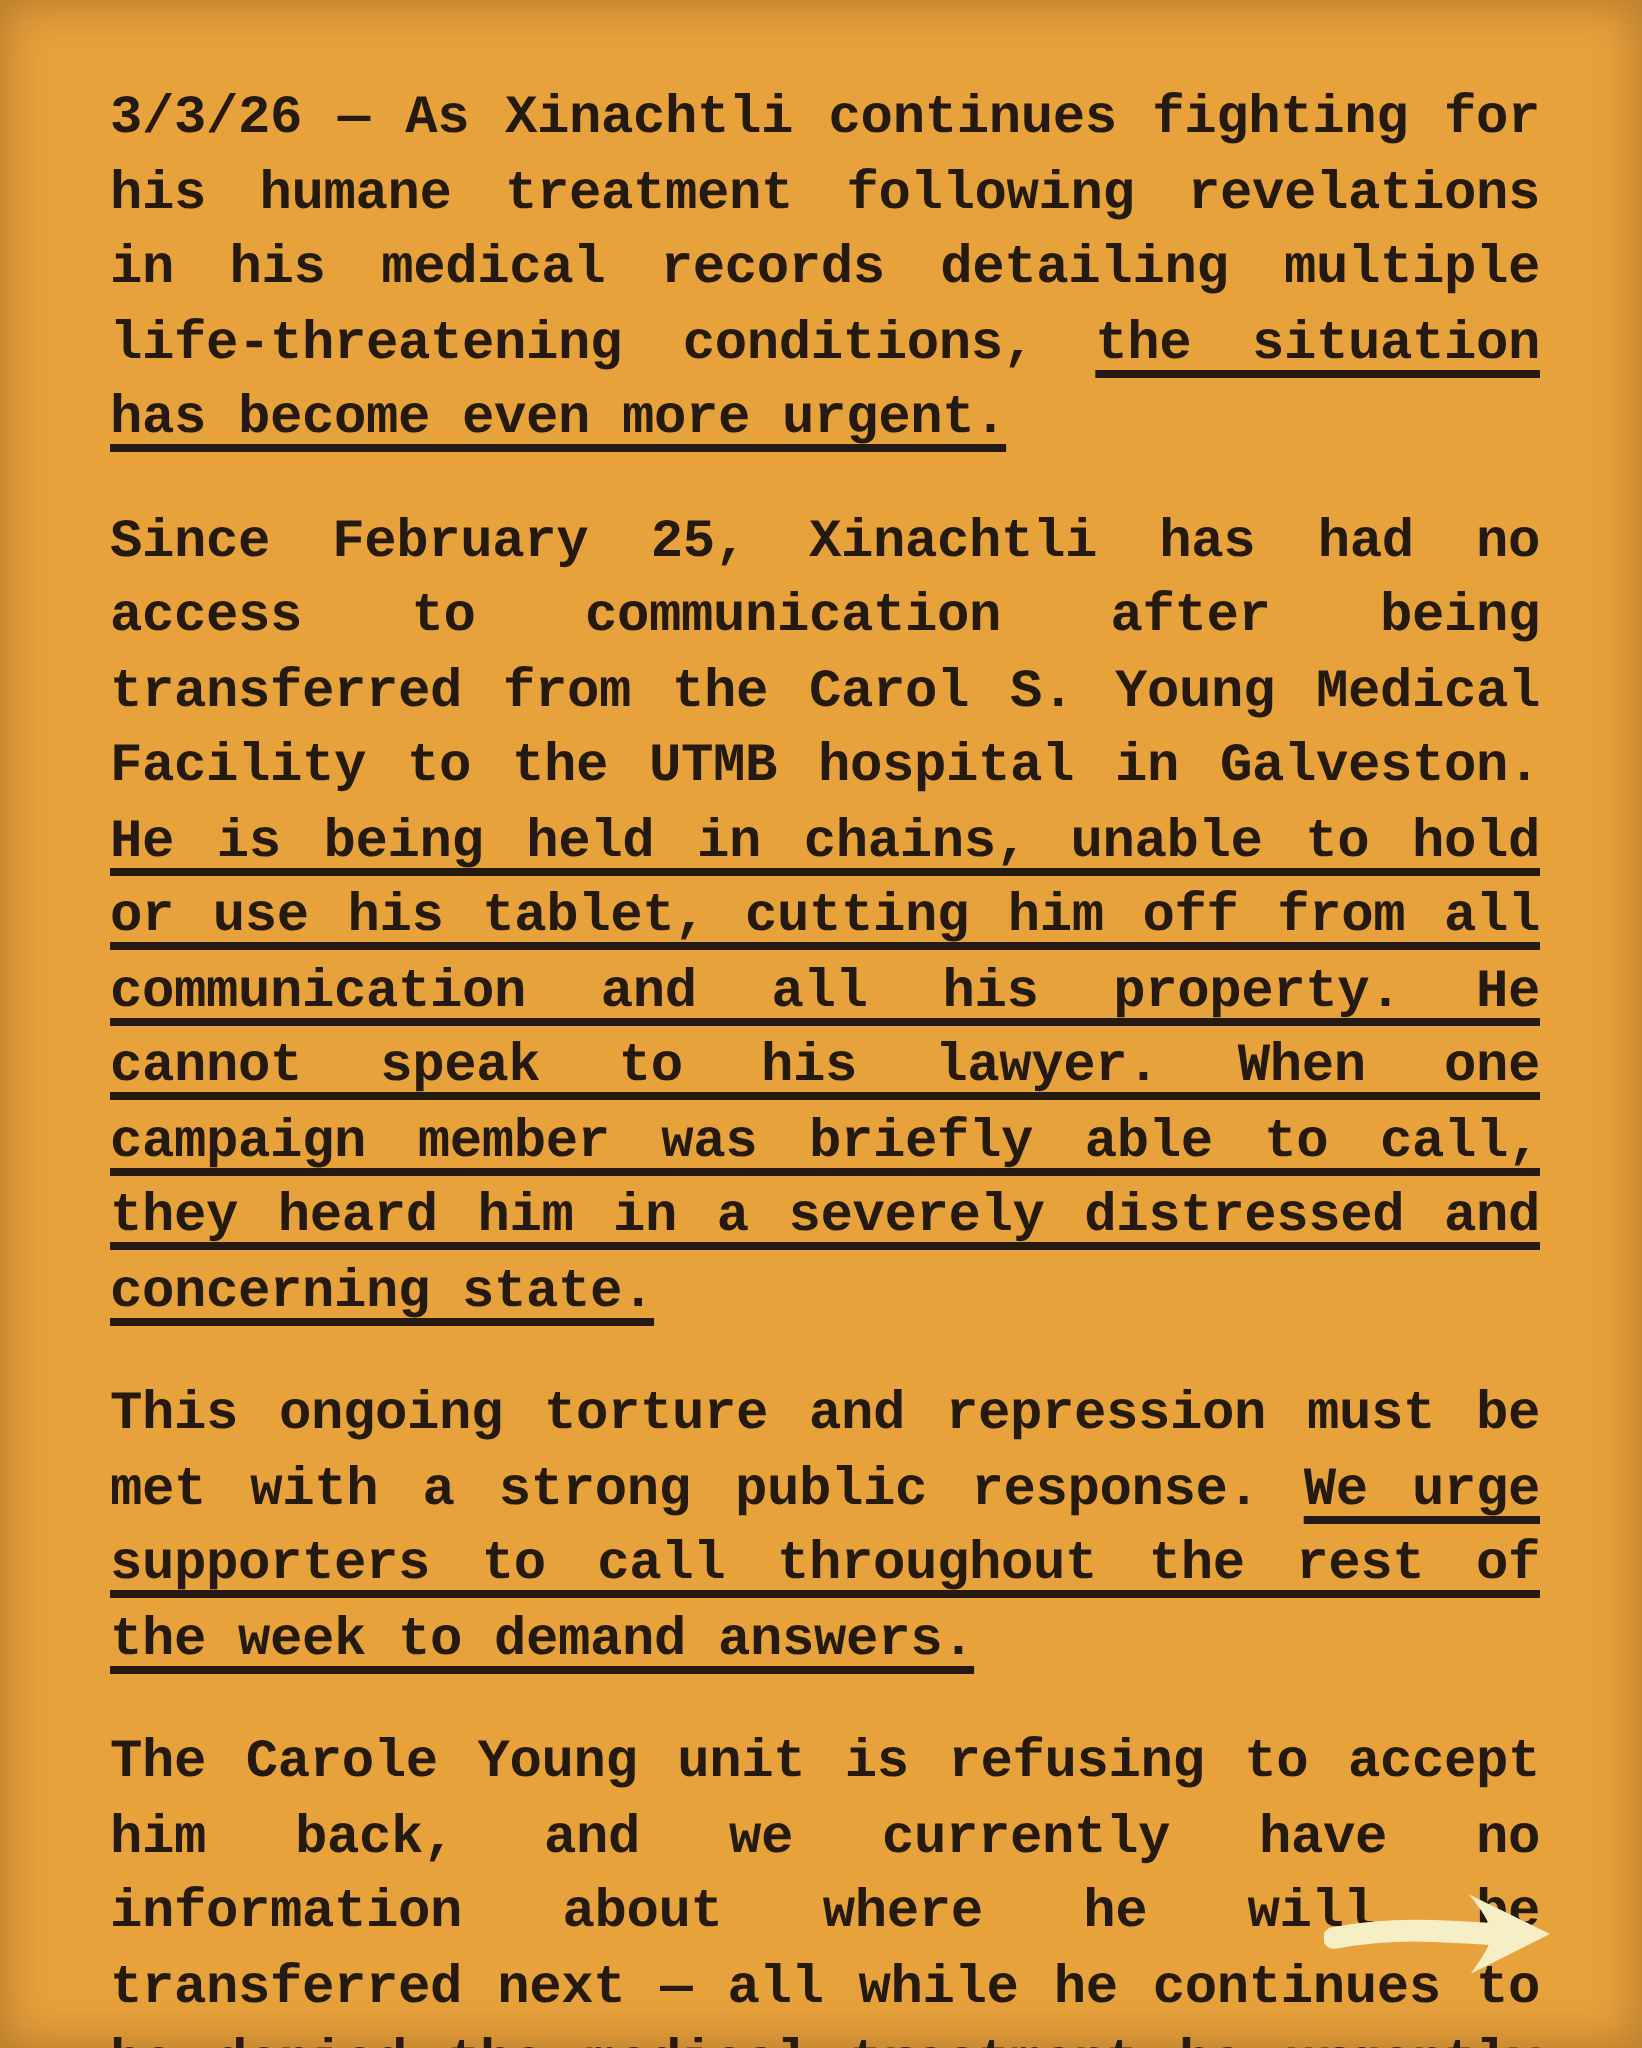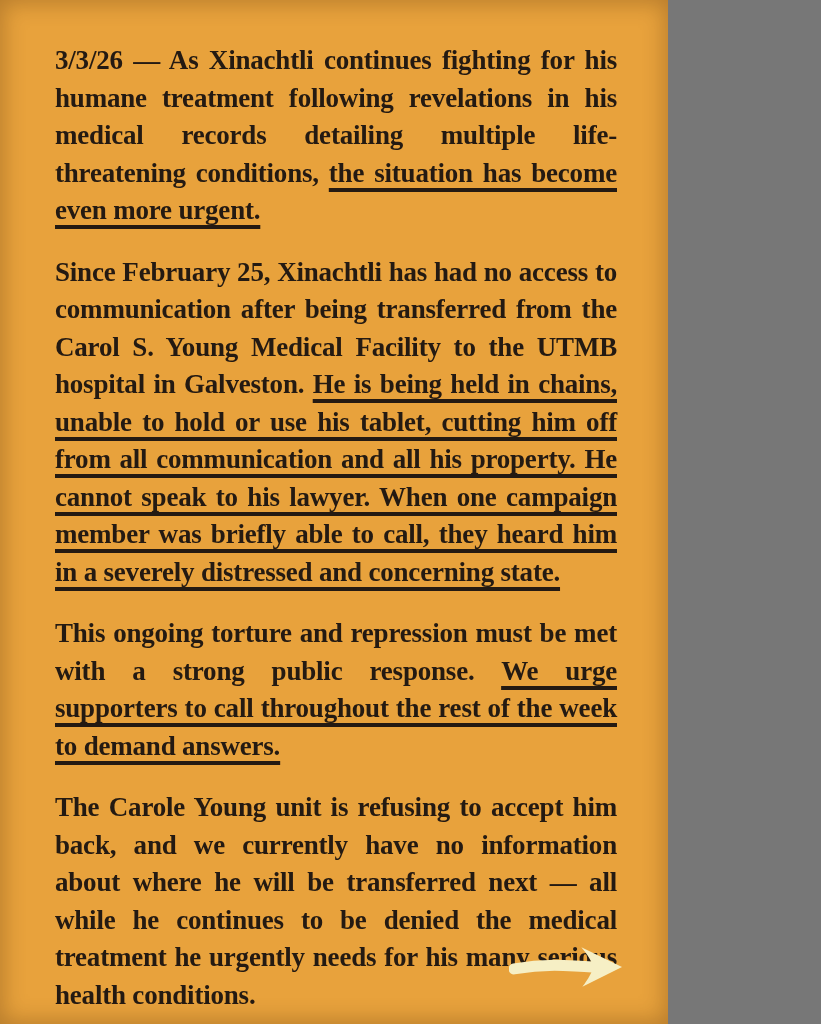--- a/index.html
+++ b/index.html
@@ -2,25 +2,25 @@
 <html><head>
 <meta charset="utf-8">
 <style>
   html, body {
     margin: 0;
     padding: 0;
     background: #777;
   }
   .canvas {
     position: relative;
-    width: 668px;
+    width: 821px;
     height: 1024px;
     background: var(--bg, #E8A23C);
     overflow: hidden;
-    font-family: Liberation Serif, serif;
+    font-family: Liberation Mono, monospace;
   }
   
   .canvas::after {
     content: "";
     position: absolute;
     inset: 0;
     pointer-events: none;
     box-shadow: inset 0 0 22px 3px rgba(70, 35, 5, 0.30);
   }
   .text-block {

